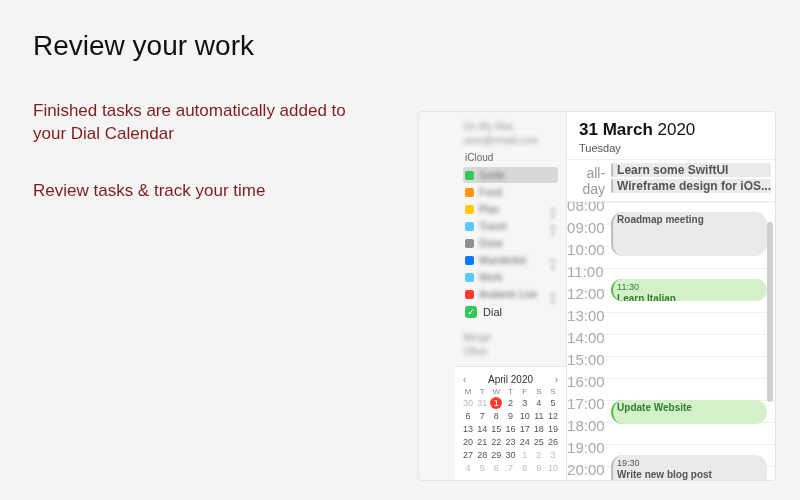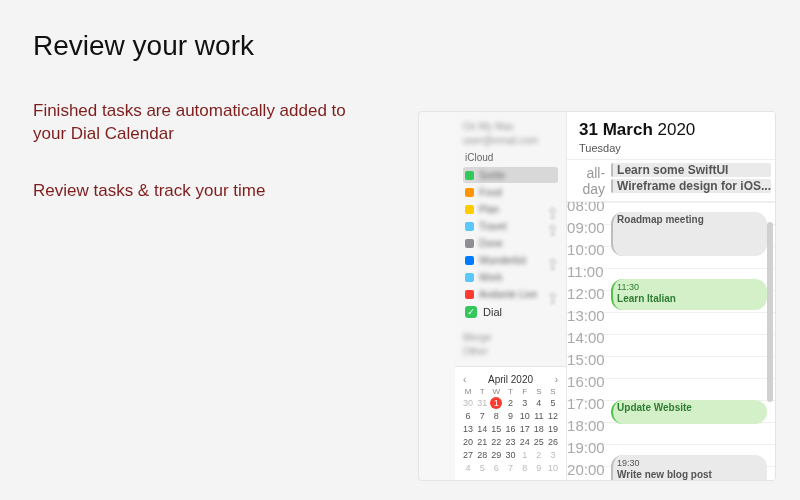--- a/index.html
+++ b/index.html
@@ -236,21 +236,21 @@
             <span class="hl">19:00</span>
           </div>
           <div class="hour">
             <span class="hl">20:00</span>
           </div>
         </div>
       <div class="eventlayer" id="eventlayer">
           <div class="ev grey-ev" style="top: 10px; height: 44px;">
             <span class="ttl">Roadmap meeting</span>
           </div>
-          <div class="ev green-ev" style="top: 77px; height: 31px;">
+          <div class="ev green-ev" style="top: 77px; height: 22px;">
             <span class="tm">11:30</span>
             <span class="ttl">Learn Italian</span>
           </div>
           <div class="ev green-ev" style="top: 198px; height: 24px;">
             <span class="ttl">Update Website</span>
           </div>
           <div class="ev grey-ev" style="top: 253px; height: 36px;">
             <span class="tm">19:30</span>
             <span class="ttl">Write new blog post</span>
           </div>

